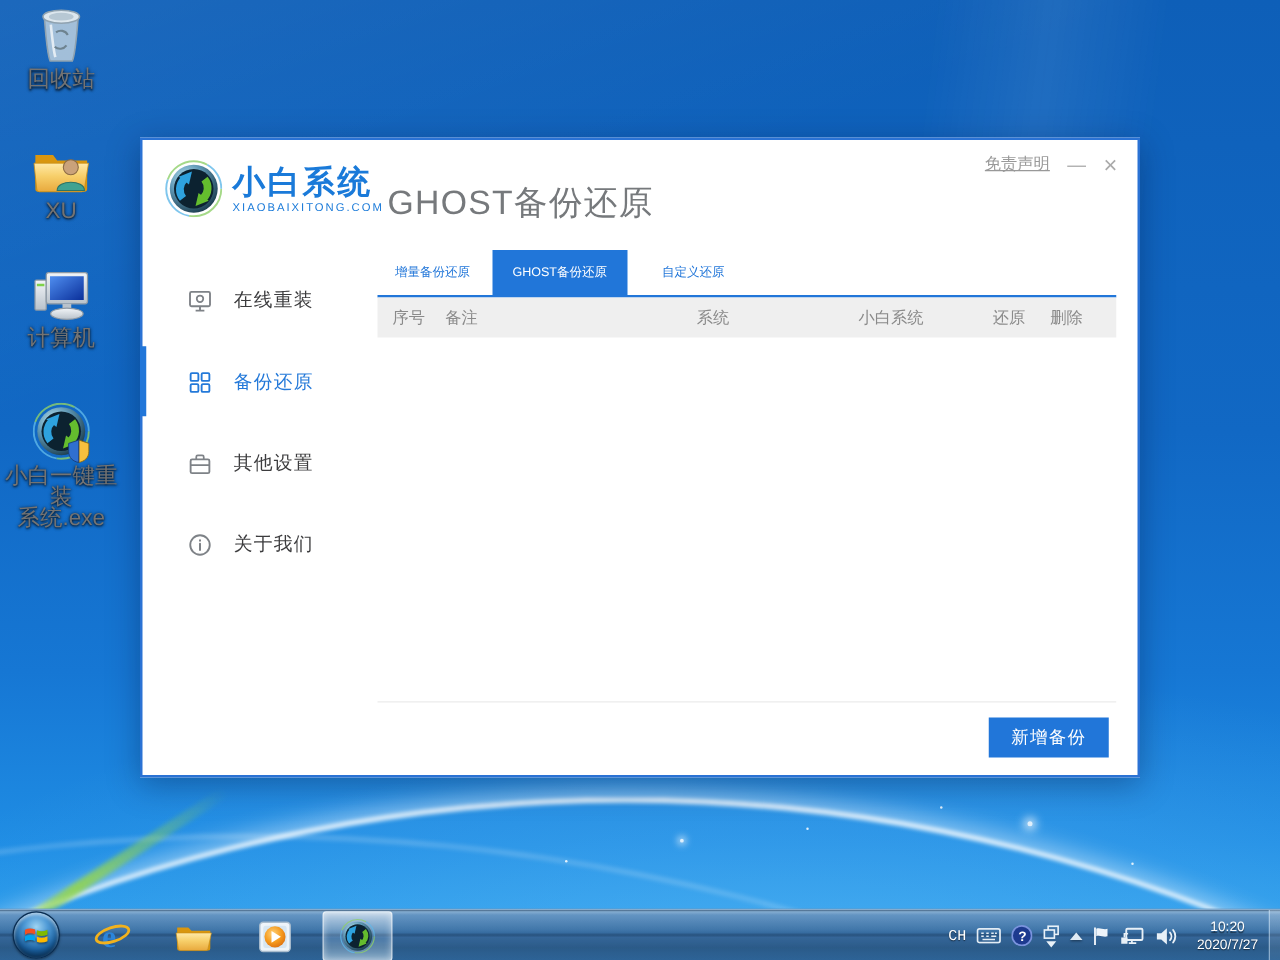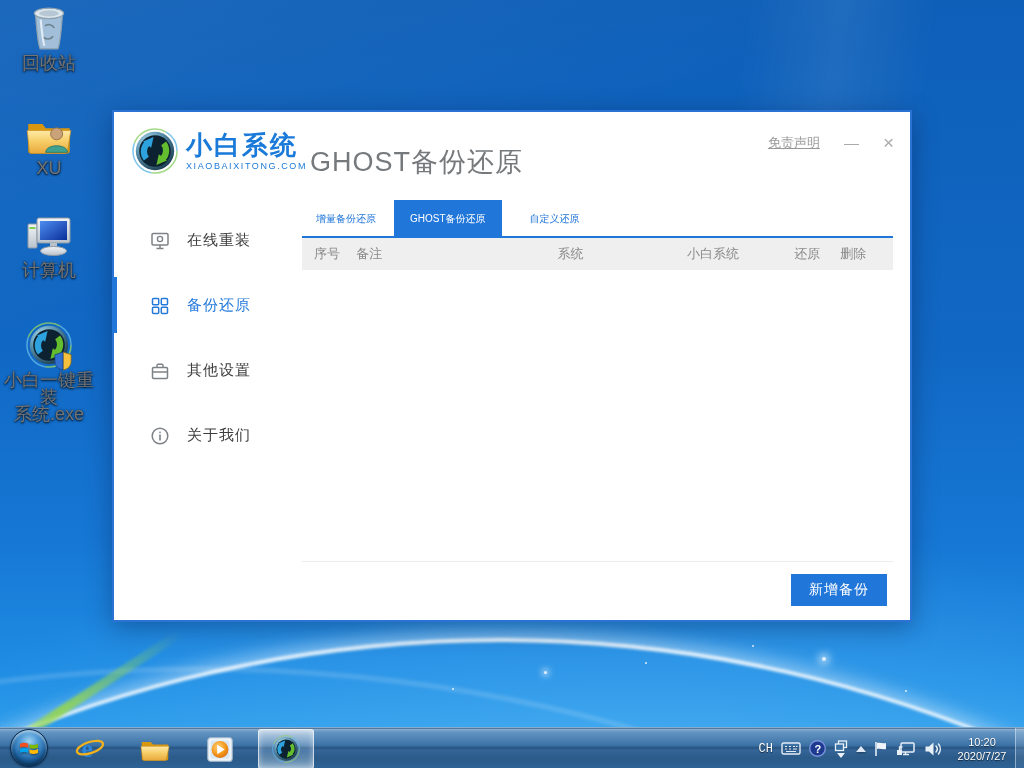--- a/index.html
+++ b/index.html
@@ -53,21 +53,21 @@
     text-shadow:0 1px 2px rgba(0,0,0,.85), 0 0 3px rgba(0,0,0,.5);
   }
   .shield-badge { position:absolute; right:1px; bottom:-1px; width:18px; height:20px; }
 
   
   .app-window {
     position:absolute; left:112px; top:110px; width:800px; height:512px;
     background:#fff; border:2px solid #2a72d4;
     box-shadow:0 6px 24px rgba(0,20,60,.35);
   }
-  .win-controls { position:absolute; top:22px; right:16px; display:flex; align-items:center; gap:24px; }
+  .win-controls { position:absolute; top:10px; right:16px; display:flex; align-items:flex-end; gap:14px; }
   .disclaimer { font-size:13px; color:#999; text-decoration:underline; cursor:pointer; }
   .win-min { color:#aaa; font-size:15px; cursor:pointer; line-height:14px; }
   .win-close { color:#aaa; font-size:19px; cursor:pointer; line-height:14px; font-weight:300; }
 
   .win-logo { position:absolute; left:18px; top:16px; display:flex; align-items:center; }
   .win-logo svg { width:46px; height:46px; }
   .brand-txt { margin-left:8px; }
   .brand-name { font-size:26px; font-weight:bold; color:#1a7ad9; letter-spacing:2px; line-height:28px; }
   .brand-domain { font-size:9px; color:#1a7ad9; letter-spacing:1.6px; margin-top:2px; }
 

